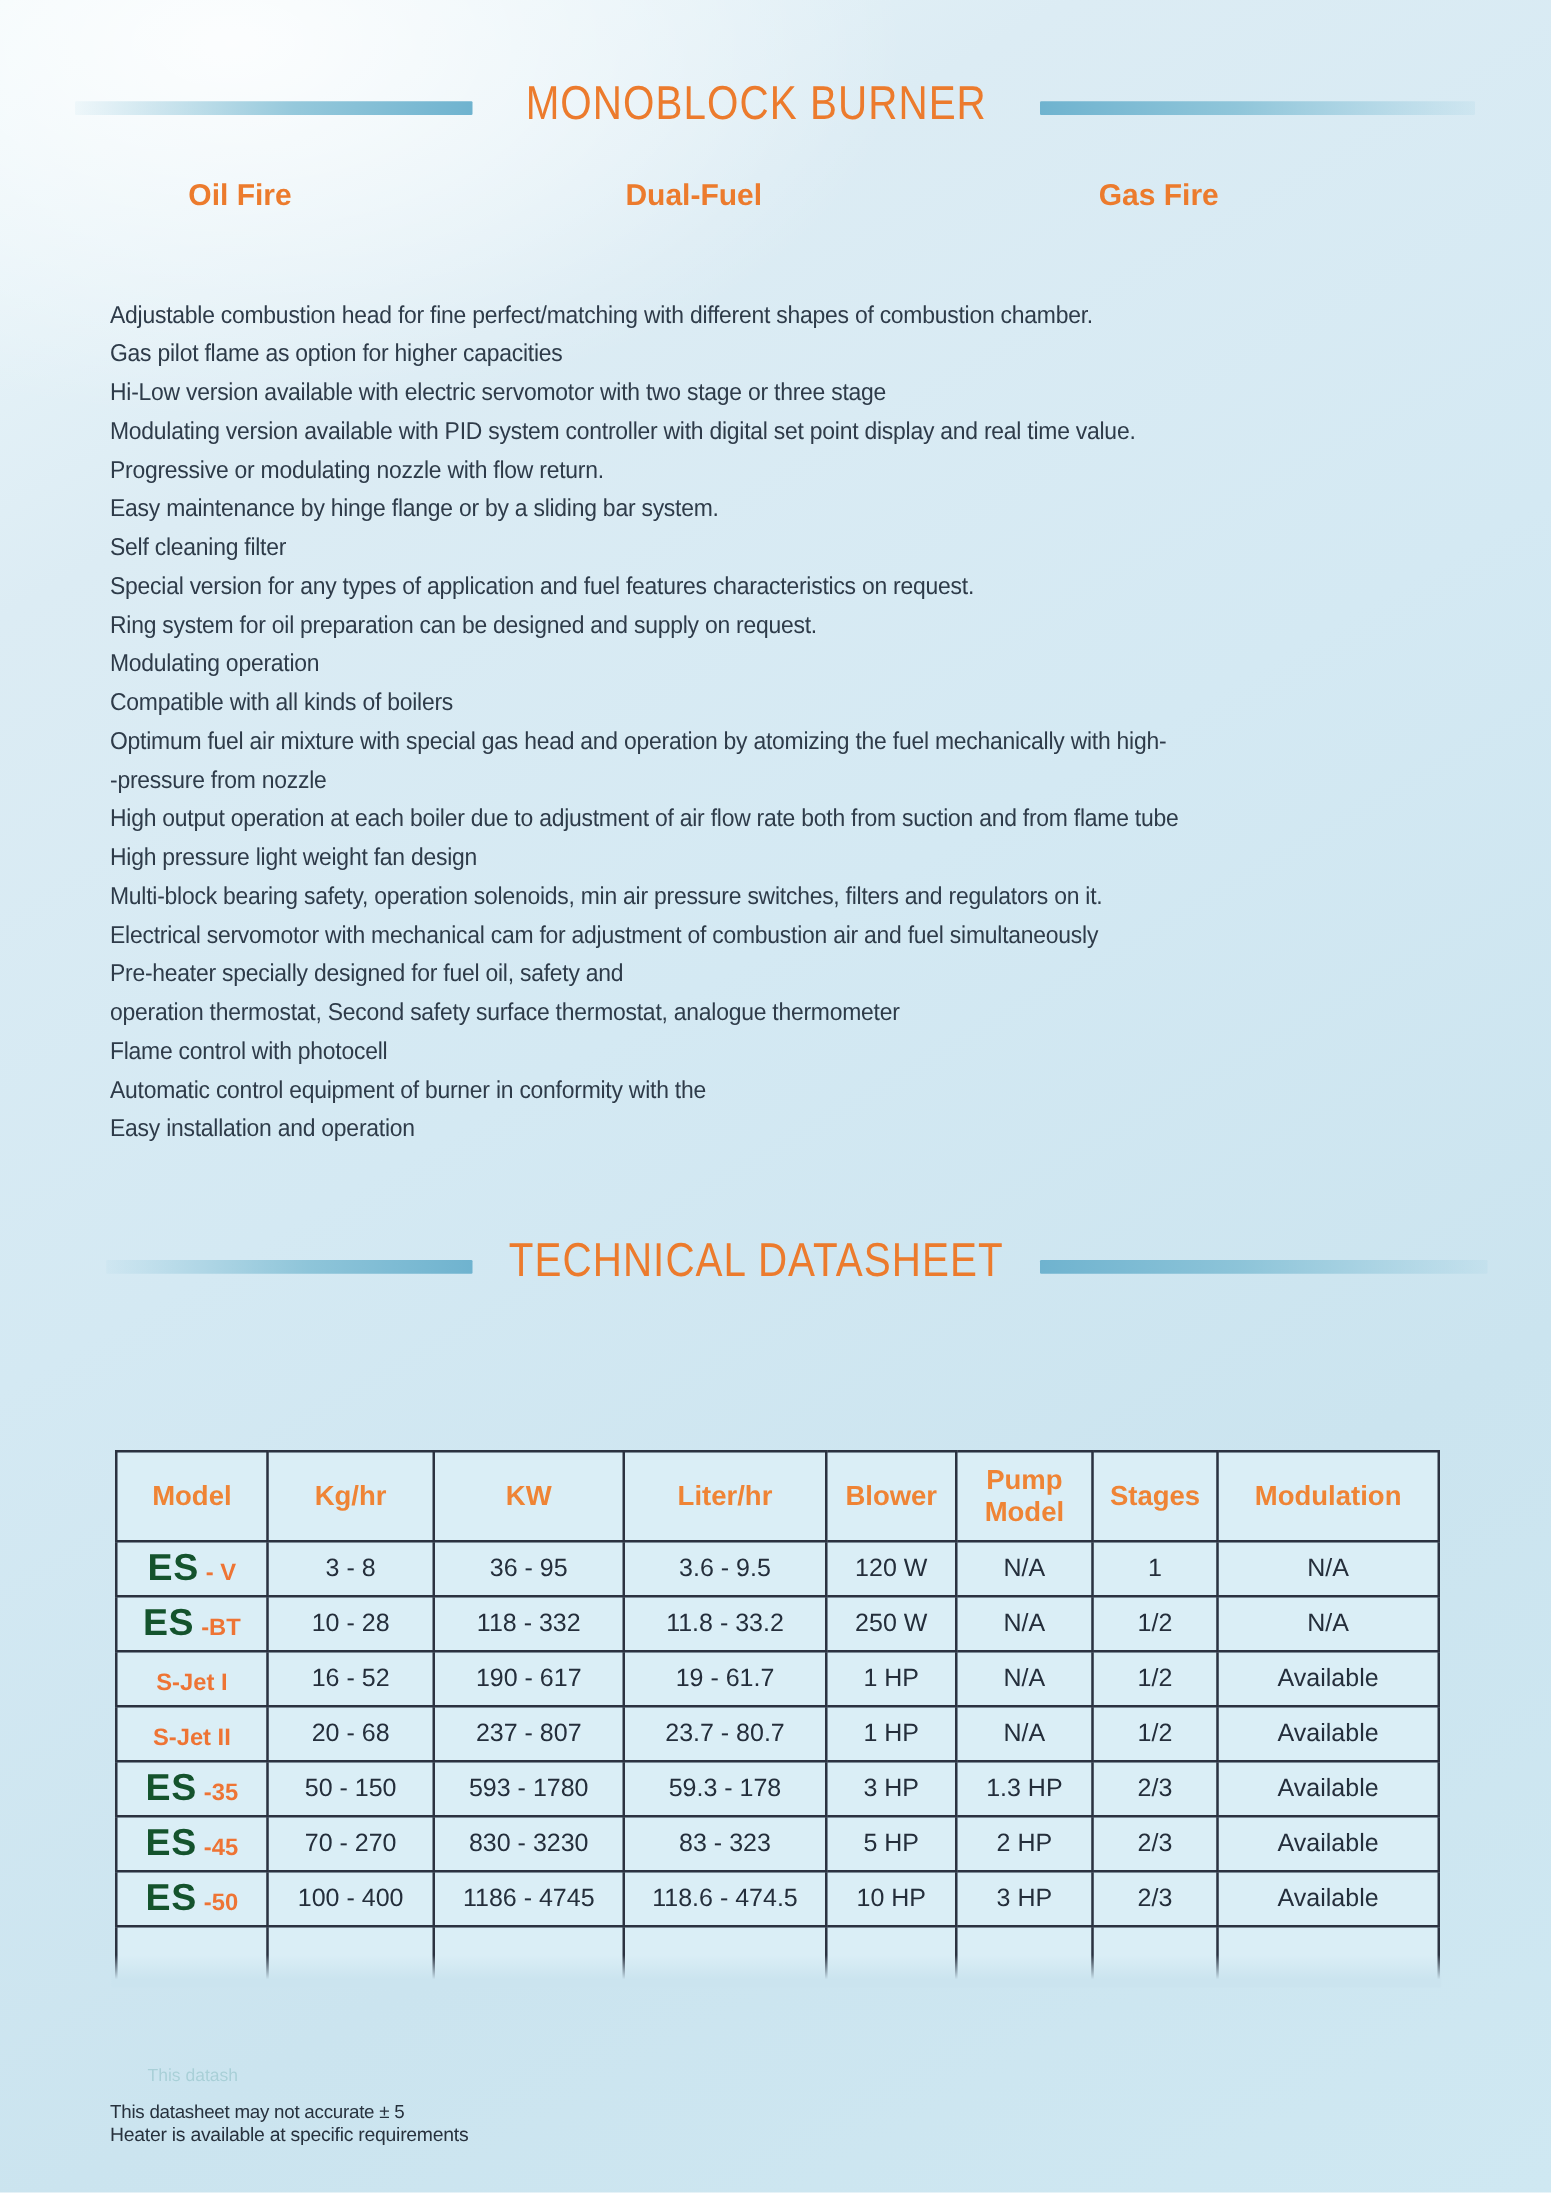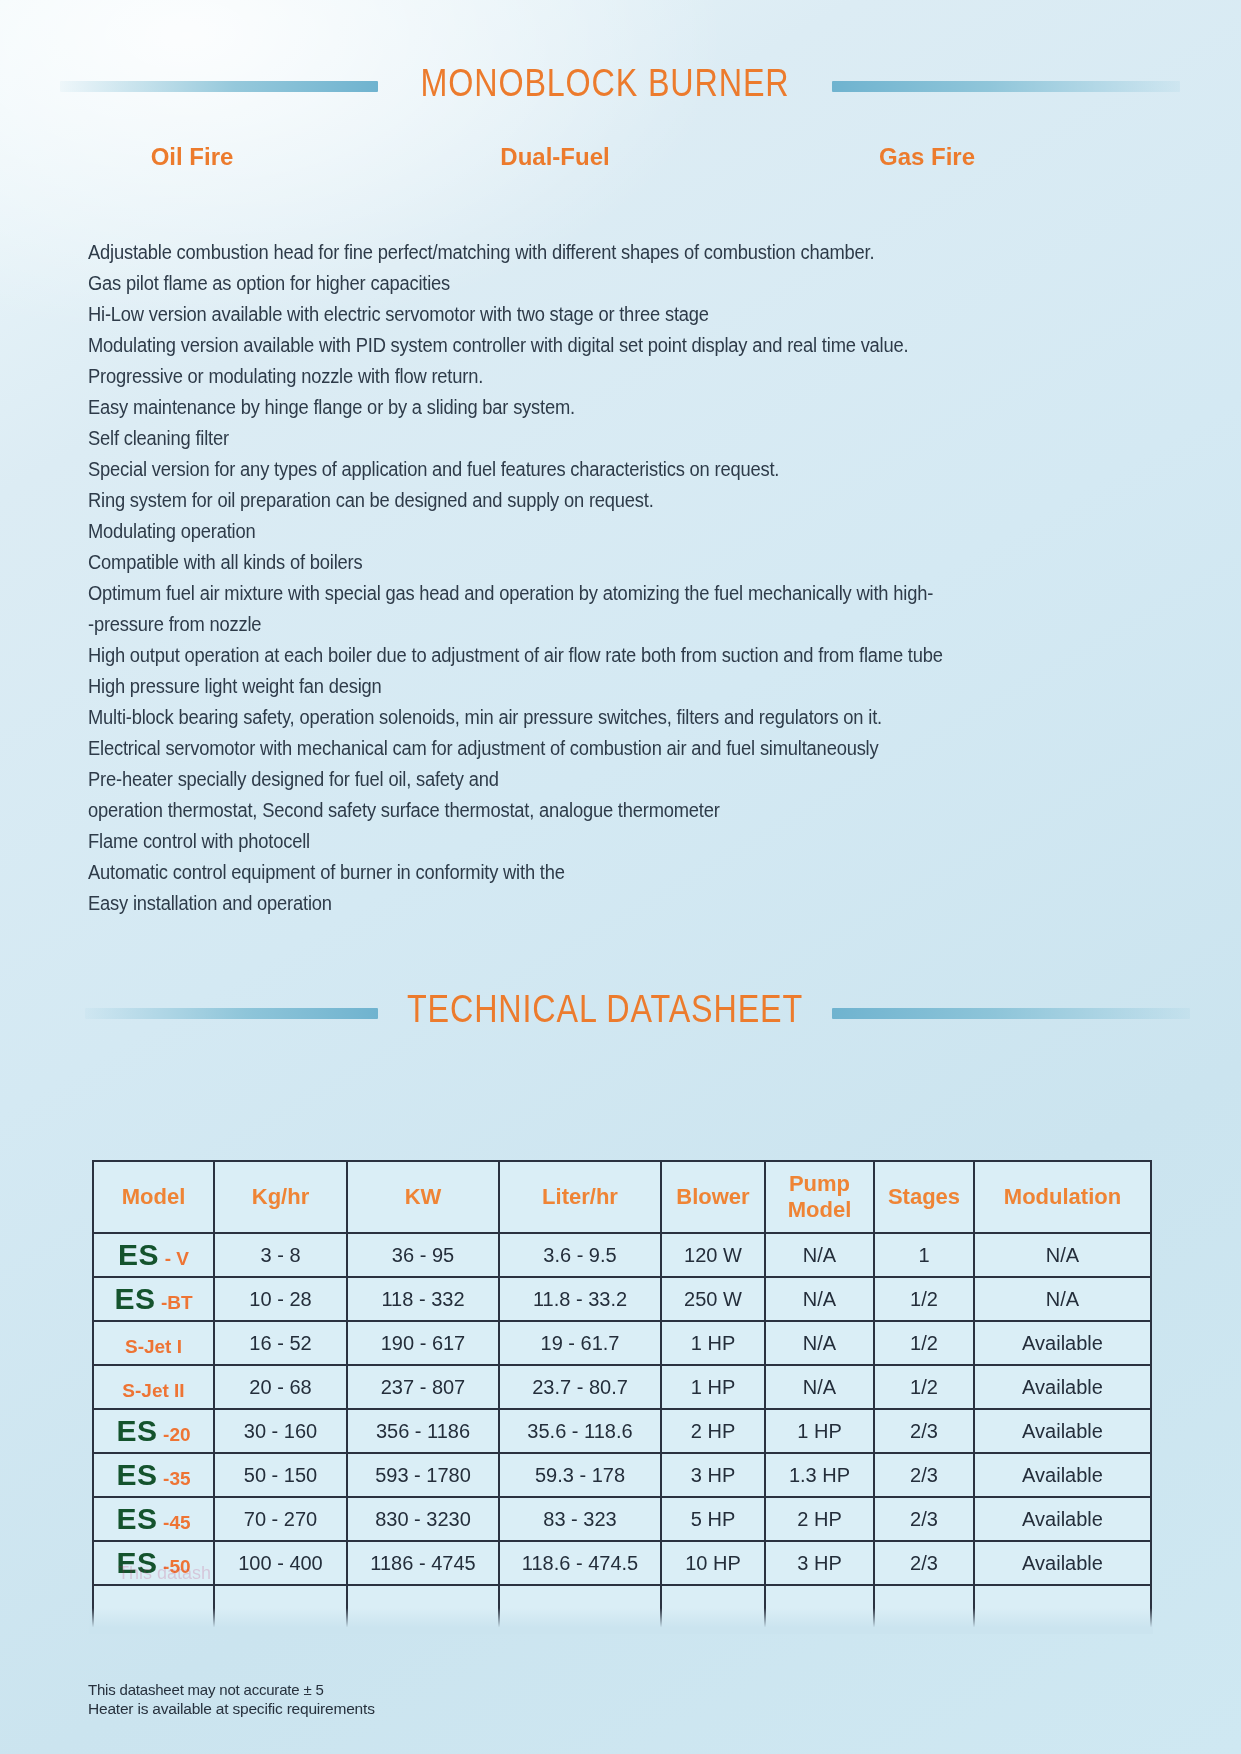--- a/index.html
+++ b/index.html
@@ -144,23 +144,23 @@
     bottom: -4px;
     height: 26px;
     background: linear-gradient(to bottom, rgba(203,228,239,0) 0%, #cbe4ef 75%);
     pointer-events: none;
   }
 
   
   #footer-ghost {
     position: absolute;
     left: 118px;
-    top: 1563px;
-    font-size: 18px;
-    color: #be185d;
+    top: 1652px;
+    font-size: 14px;
+    color: #0f766e;
     opacity: 0.18;
     filter: blur(0.4px);
   }
   .footer-note {
     position: absolute;
     left: 88px;
     font-size: 15px;
     color: #27313d;
     letter-spacing: -0.2px;
     text-align: right;
@@ -307,30 +307,20 @@
           <td><span class="model-big"></span> <span class="model-small">S-Jet II</span></td>
           <td>20 - 68</td>
           <td>237 - 807</td>
           <td>23.7 - 80.7</td>
           <td>1 HP</td>
           <td>N/A</td>
           <td>1/2</td>
           <td>Available</td>
         </tr>
 
-        <tr>
-          <td><span class="model-big">ES</span> <span class="model-small">-20</span></td>
-          <td>30 - 160</td>
-          <td>356 - 1186</td>
-          <td>35.6 - 118.6</td>
-          <td>2 HP</td>
-          <td>1 HP</td>
-          <td>2/3</td>
-          <td>Available</td>
-        </tr>
 
         <tr>
           <td><span class="model-big">ES</span> <span class="model-small">-35</span></td>
           <td>50 - 150</td>
           <td>593 - 1780</td>
           <td>59.3 - 178</td>
           <td>3 HP</td>
           <td>1.3 HP</td>
           <td>2/3</td>
           <td>Available</td>

